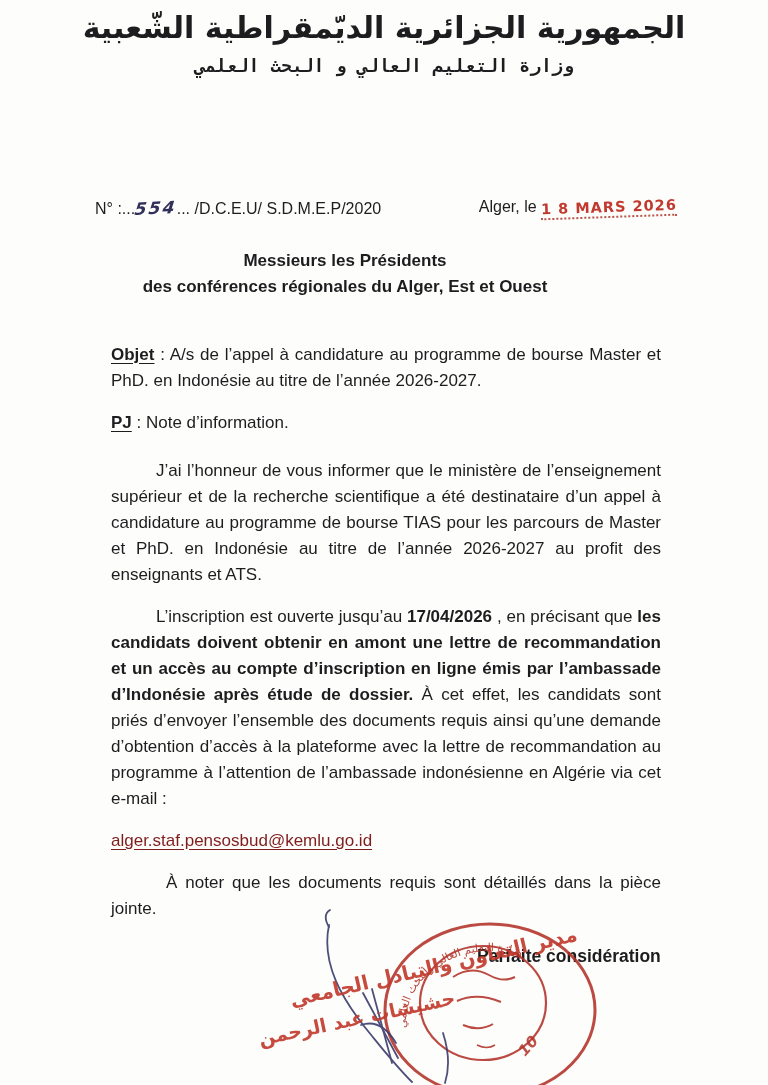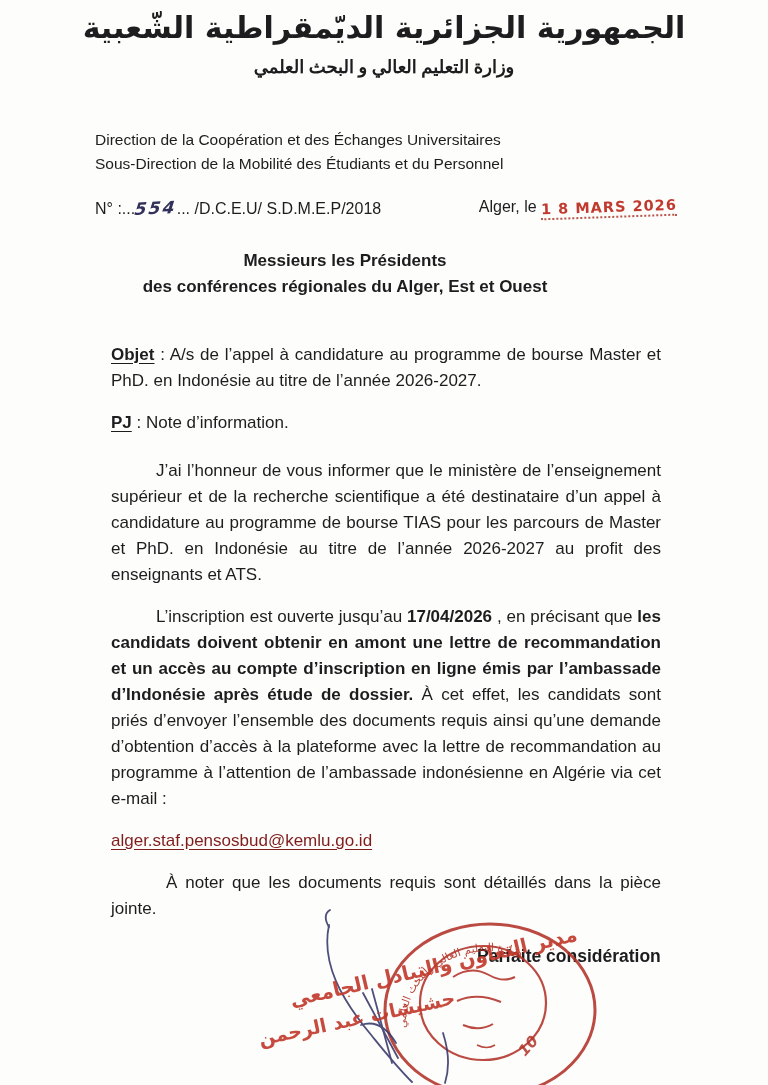--- a/index.html
+++ b/index.html
@@ -4,21 +4,21 @@
 <style>
   html,body{margin:0;padding:0;background:#d8d8d8;}
   .page{
     position:relative; width:768px; height:1085px; margin:0 auto;
     background:#fdfdfb; overflow:hidden;
     font-family:"Liberation Sans",sans-serif; color:#1d1d1f;
   }
   
   .letterhead{position:absolute; top:6px; left:0; width:768px; text-align:center; direction:rtl;}
   .republic{font-family:"DejaVu Sans",sans-serif; font-weight:bold; font-size:30px; line-height:44px; letter-spacing:1px;}
-  .ministry{font-family:Liberation Serif, serif; font-weight:bold; font-size:18px; line-height:30px; margin-top:2px;}
+  .ministry{font-family:Liberation Mono, monospace; font-weight:bold; font-size:18px; line-height:30px; margin-top:2px;}
   
   .sender{position:absolute; top:128px; left:95px; font-size:15.5px; line-height:24px;}
   
   .refline{position:absolute; top:198px; left:95px; width:582px; display:flex; justify-content:space-between; font-size:16px;}
   .ref-left{white-space:nowrap;}
   .hand-number{
     display:inline-block; font-family:"DejaVu Sans",sans-serif; font-style:italic; font-weight:bold;
     color:#30305a; transform:skewX(-10deg) rotate(-3deg); font-size:17px; letter-spacing:2px;
   }
   .city-date{white-space:nowrap;}
@@ -53,27 +53,23 @@
 </head>
 <body>
 
 <div class="page">
 
   <div class="letterhead">
     <div class="republic">الجمهورية الجزائرية الديّمقراطية الشّعبية</div>
     <div class="ministry">وزارة التعليم العالي و البحث العلمي</div>
   </div>
 
-  <div class="sender">
-    <div>Direction de la Coopération et des Échanges Universitaires</div>
-    <div>Sous-Direction de la Mobilité des Étudiants et du Personnel</div>
-  </div>
 
   <div class="refline">
-    <span class="ref-left"><span>N° :...</span><span class="hand-number">554</span><span>... /D.C.E.U/ S.D.M.E.P/2018</span></span>
+    <span class="ref-left"><span>N° :...</span><span class="hand-number">554</span><span>... /D.C.E.U/ S.D.M.E.P/2020</span></span>
     <span class="city-date"><span>Alger, le </span><span class="date-stamp">1 8 MARS 2026</span></span>
   </div>
 
   <div class="recipients">
     <div>Messieurs les Présidents</div>
     <div>des conférences régionales du Alger, Est et Ouest</div>
   </div>
 
   <div class="content">
     <p><span class="lbl">Objet</span><span> : </span><span>A/s de l’appel à candidature au programme de bourse Master et PhD. en Indonésie au titre de l’année 2026-2027.</span></p>

